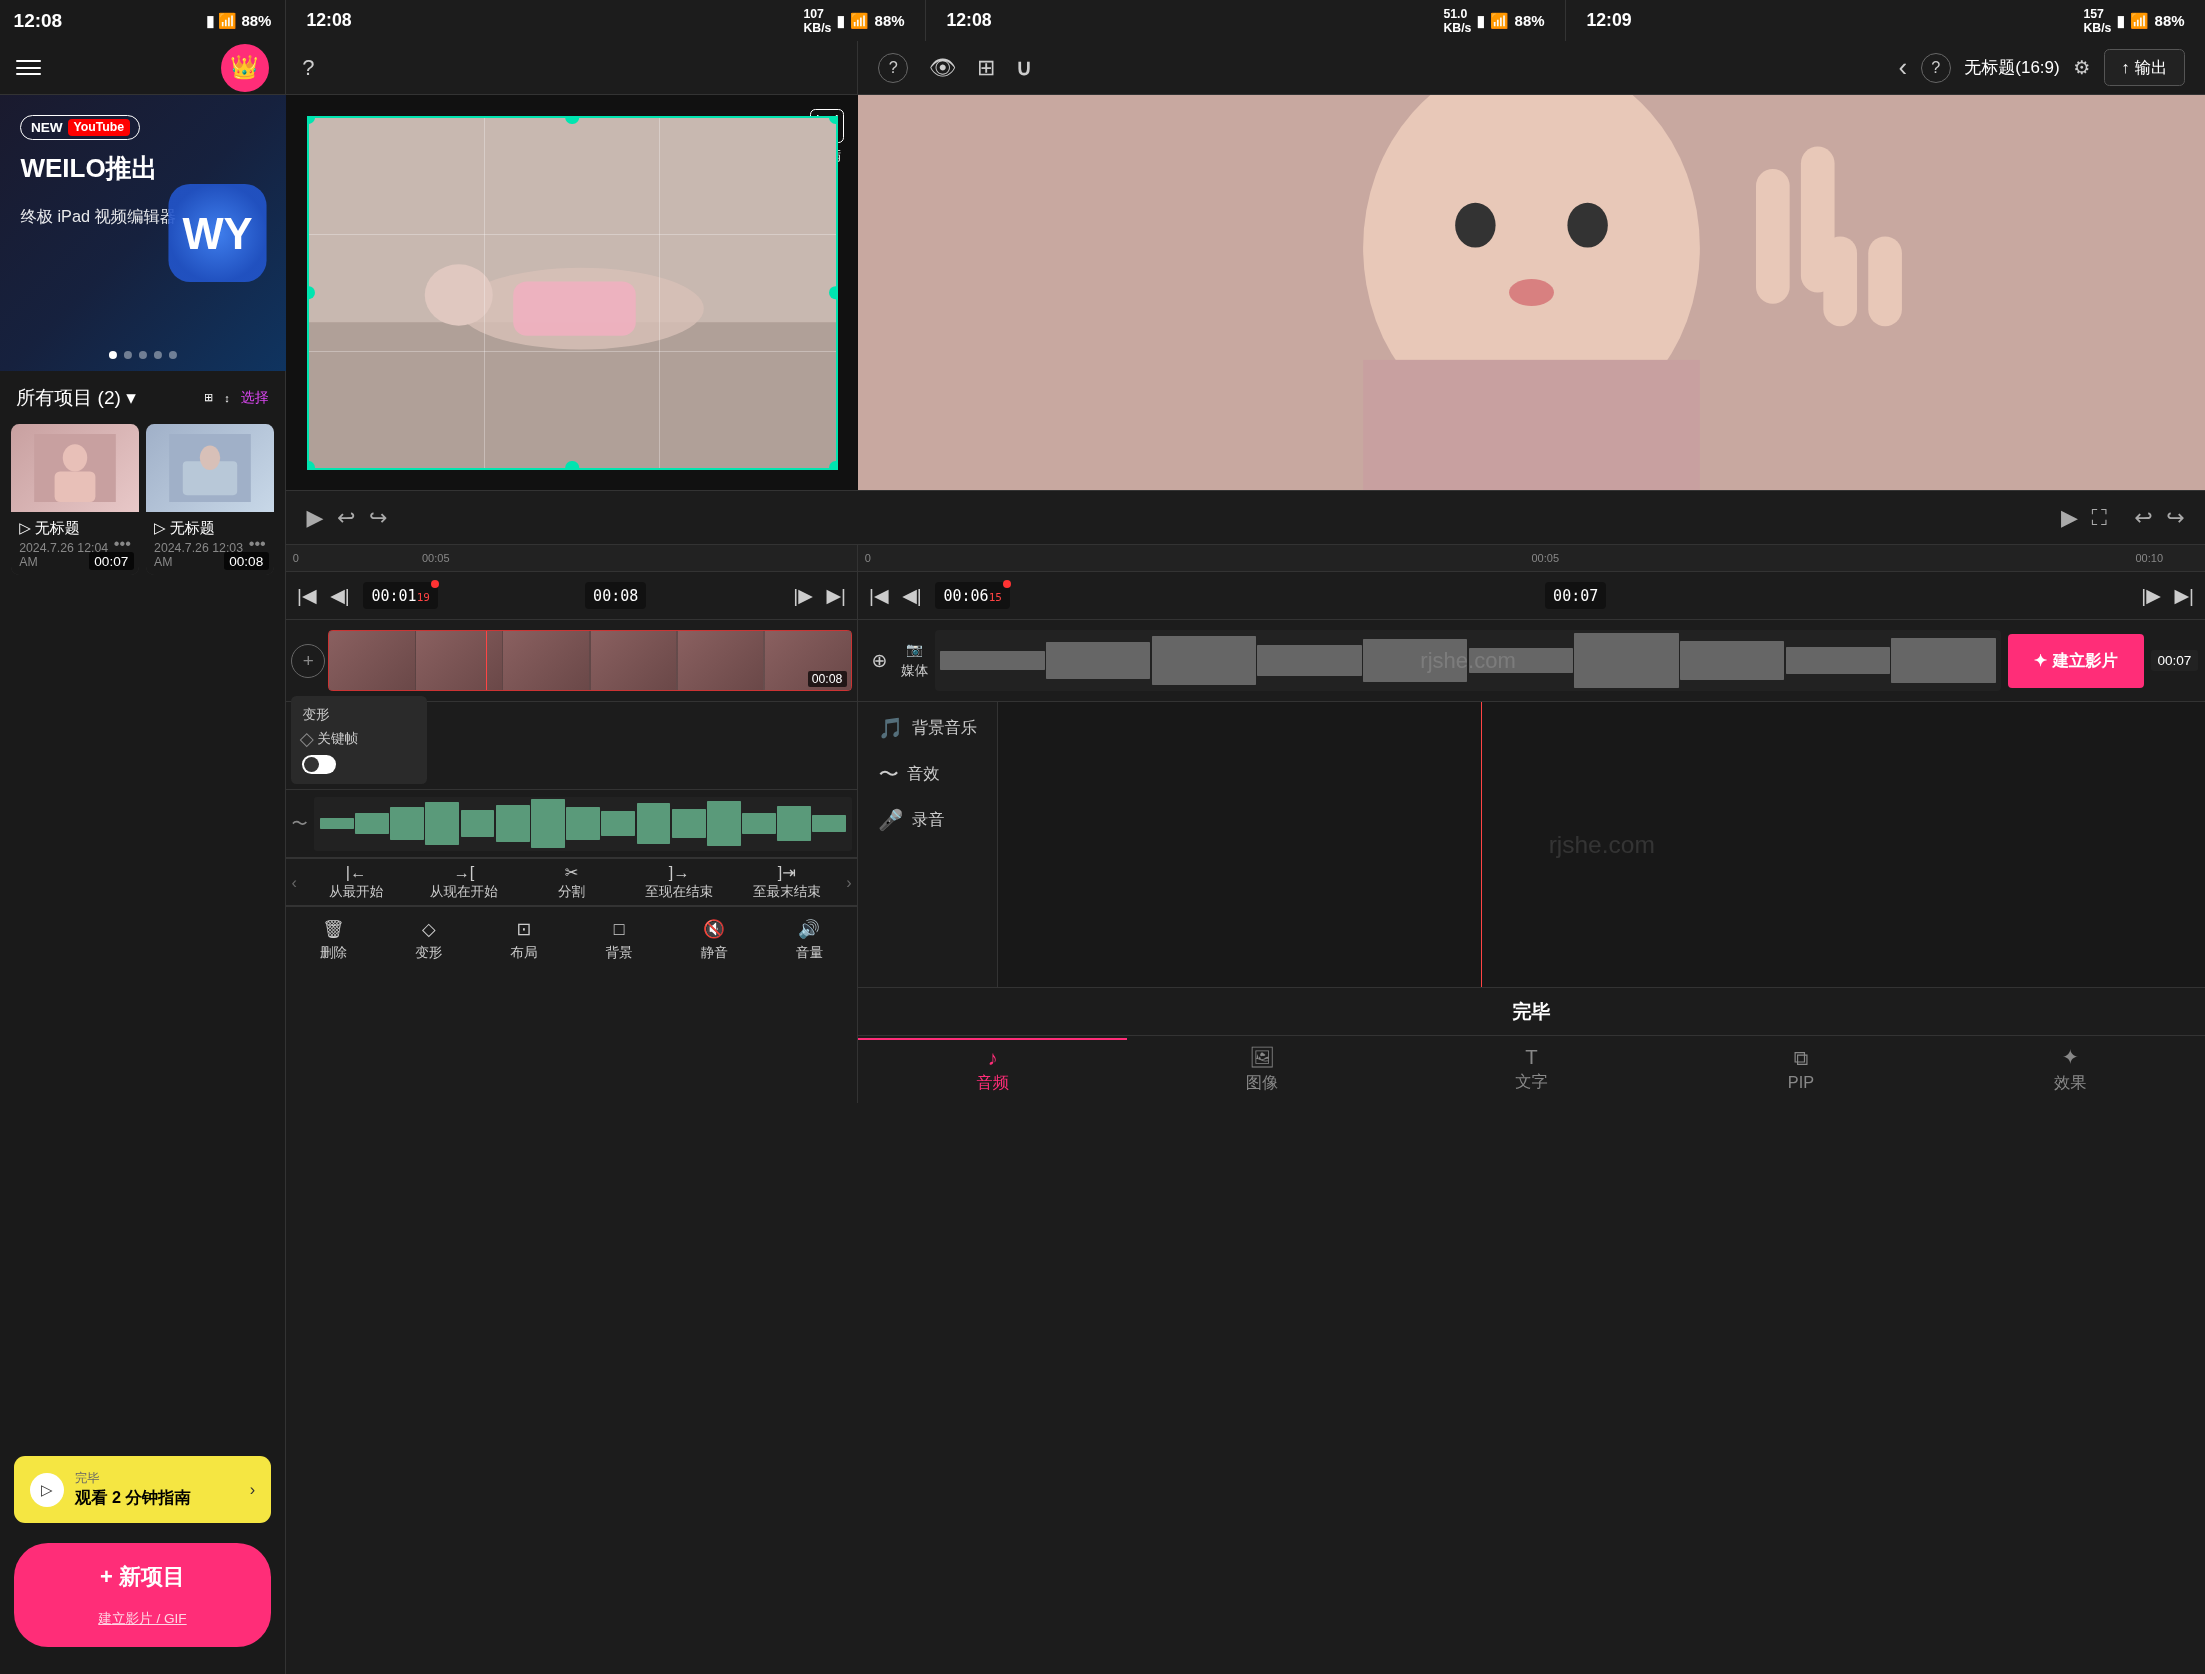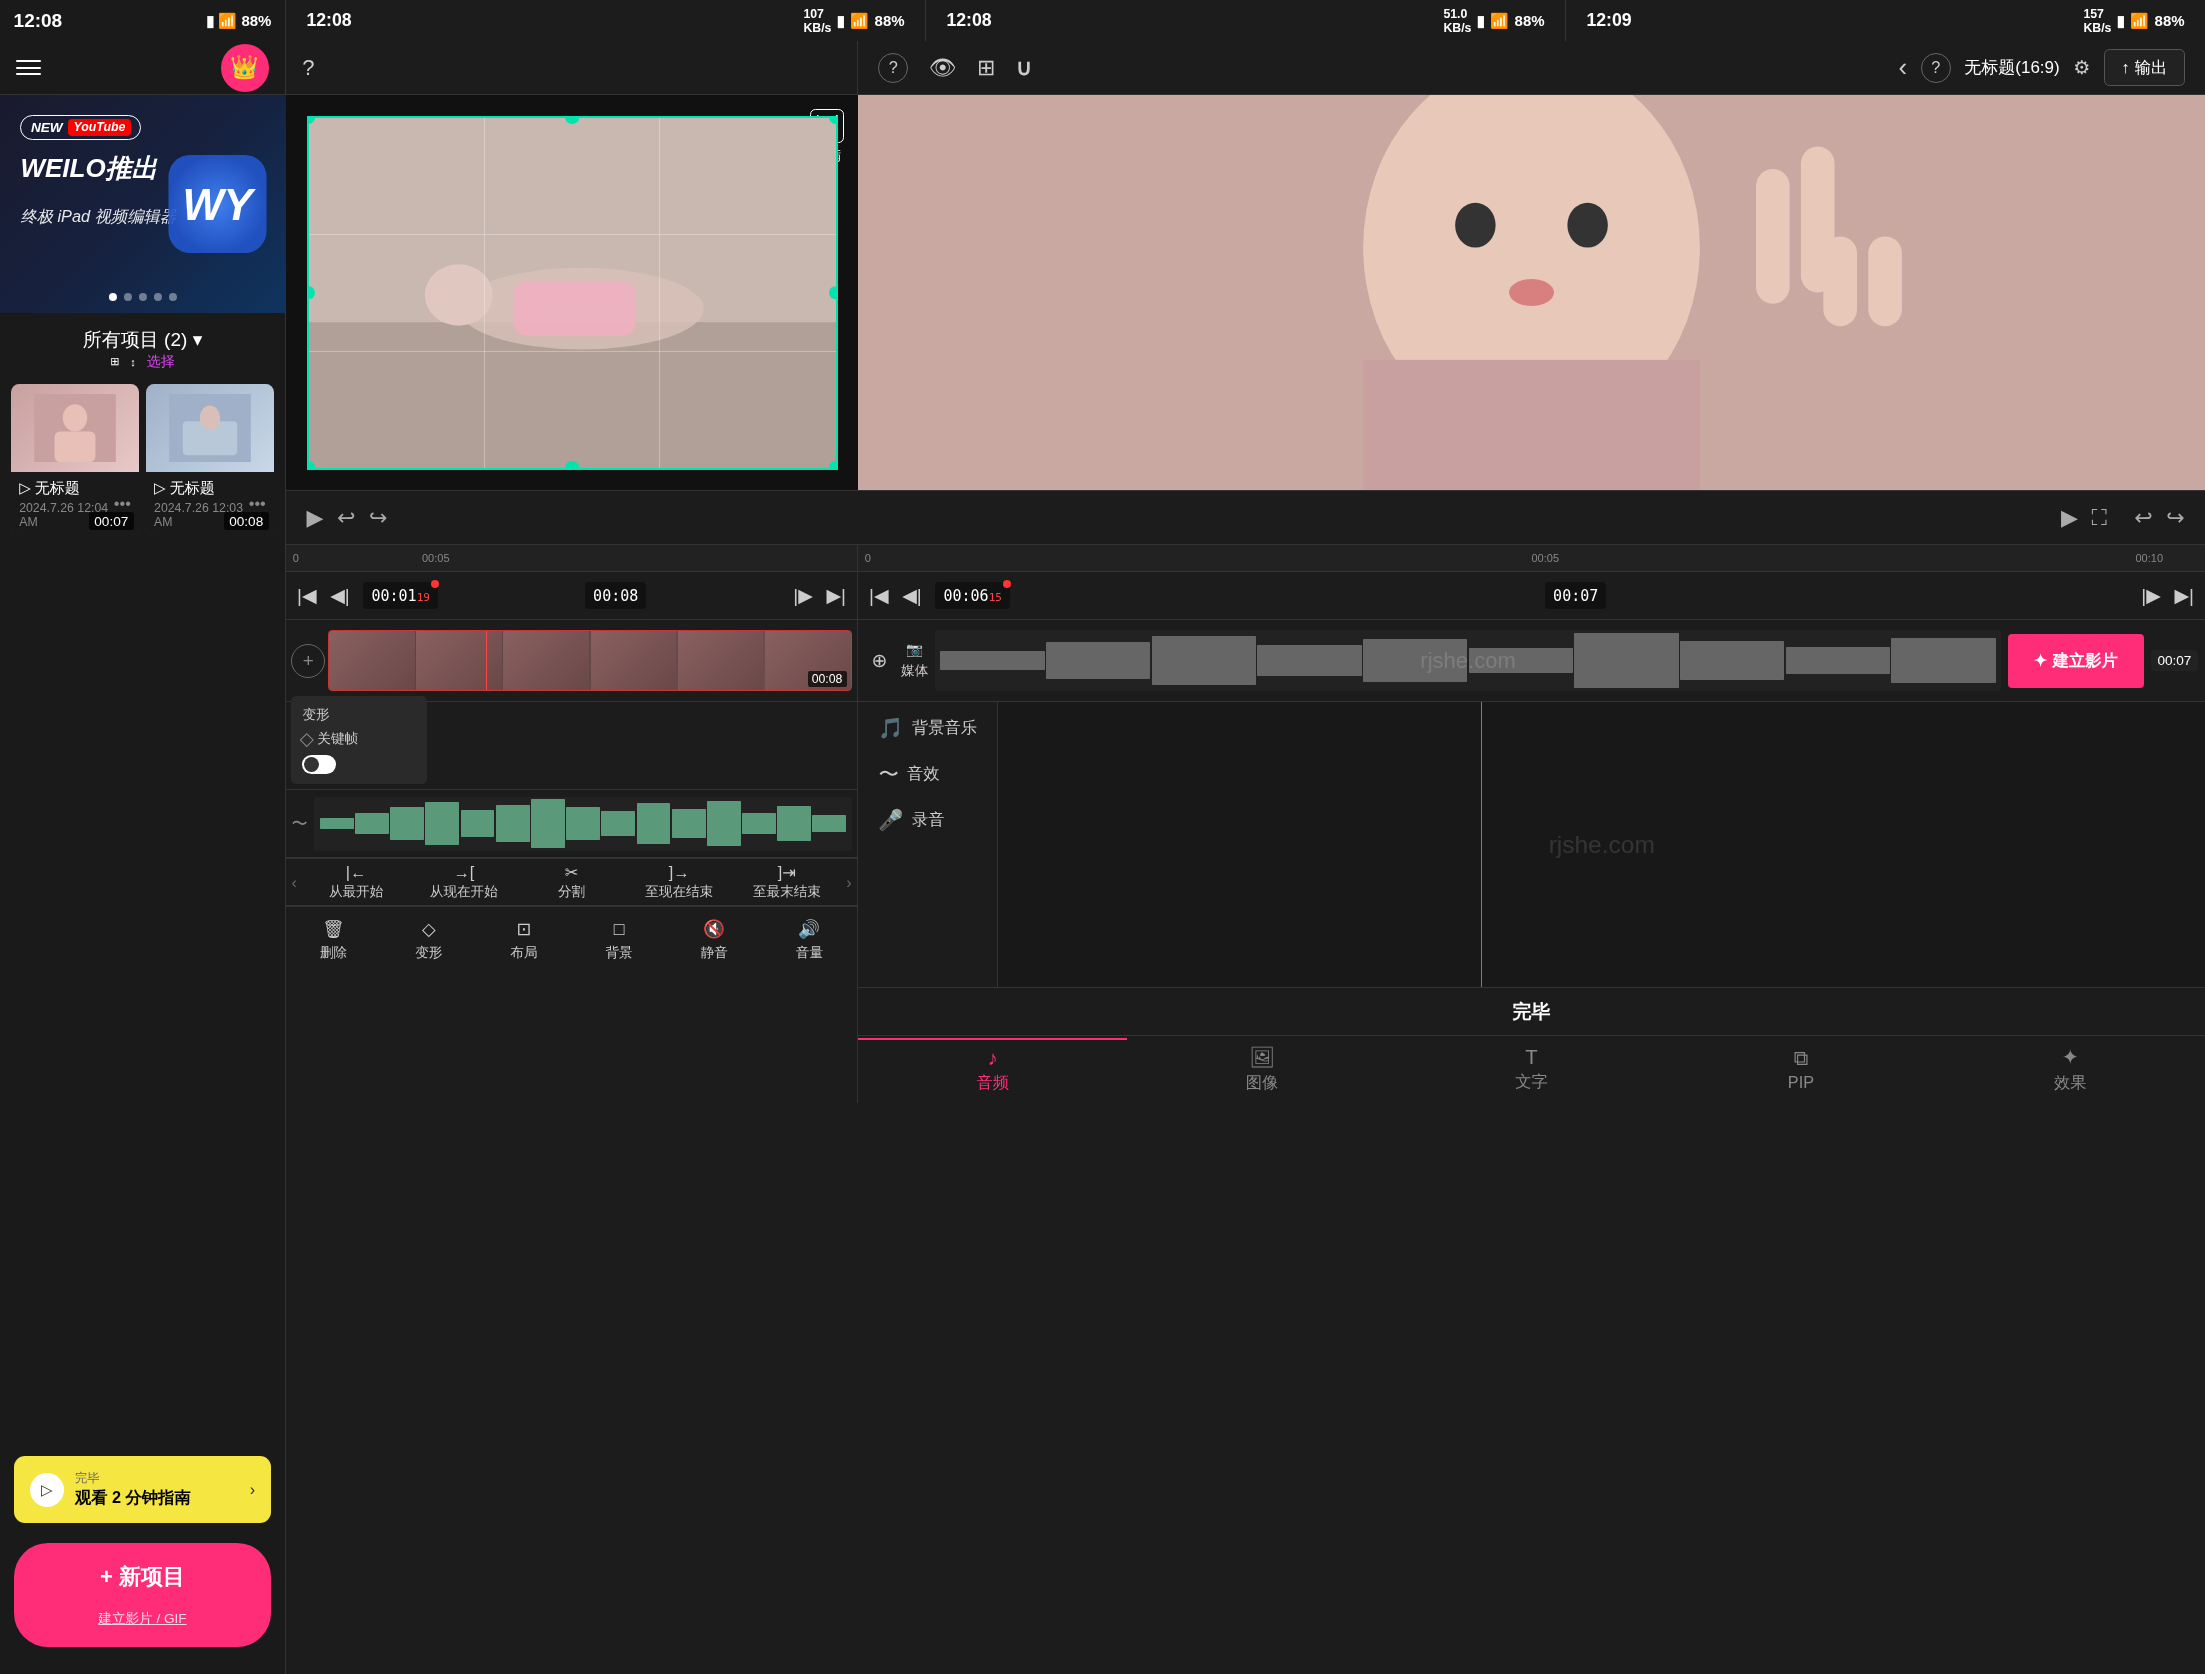--- a/index.html
+++ b/index.html
@@ -64,25 +64,24 @@
       border-radius: 50%;
       display: flex;
       align-items: center;
       justify-content: center;
       font-size: 23px;
     }
 
     
     .banner-area {
       width: 286px;
-      height: 218px;
+      height: 276px;
       background: linear-gradient(135deg, #1a1a2e 0%, #16213e 50%, #0f3460 100%);
       position: relative;
       overflow: hidden;
-      font-style: italic;
     }
     .banner-content {
       padding: 20.4px 20.4px;
       color: #fff;
     }
     .banner-new-badge {
       display: inline-flex;
       align-items: center;
       gap: 5.4px;
       border: 1.4px solid #fff;
@@ -133,21 +132,20 @@
       background: #fff;
     }
 
     
     .projects-header {
       display: flex;
       align-items: center;
       justify-content: space-between;
       padding: 13.6px 16.3px;
       color: #fff;
-      flex-direction: column;
     }
     .projects-title {
       font-size: 19px;
       display: flex;
       align-items: center;
       gap: 5.4px;
     }
     .projects-controls {
       display: flex;
       align-items: center;

